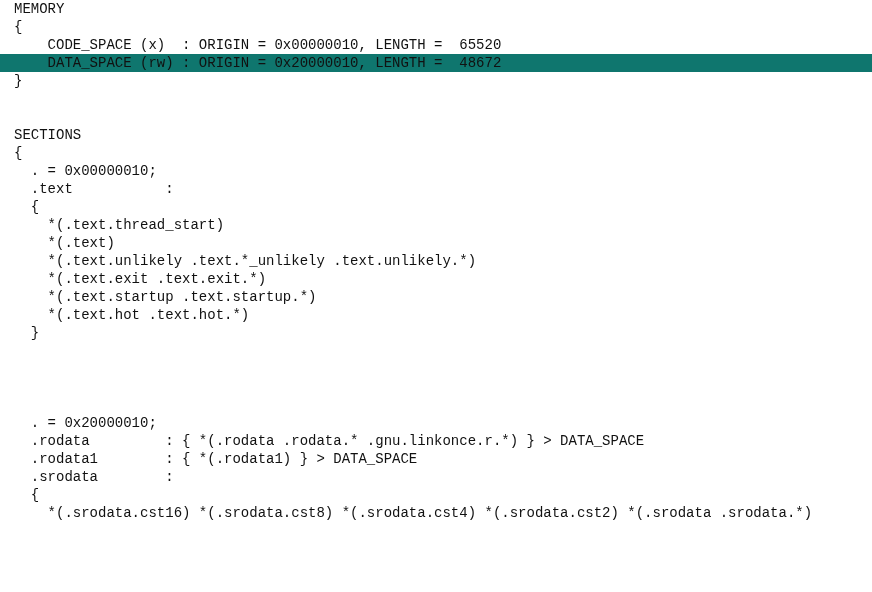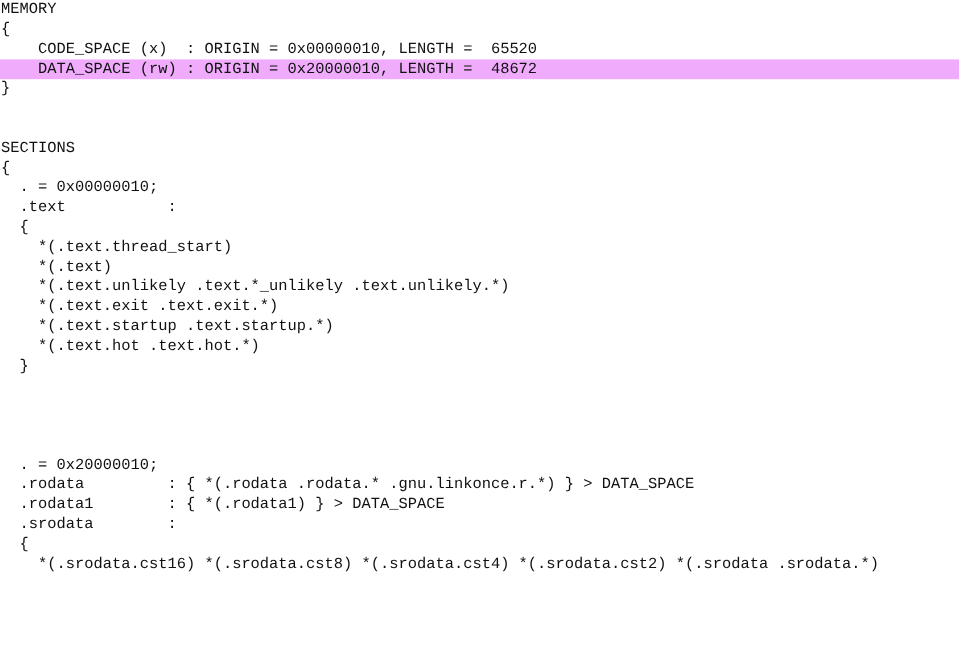--- a/index.html
+++ b/index.html
@@ -14,22 +14,22 @@
     overflow: hidden;
     padding: 0;
   }
   .code {
     white-space: pre;
     font-family: Consolas, 'Courier New', monospace;
   }
   .line {
     display: block;
     min-height: 18px;
-    padding-left: 1px;
+    padding-left: 14px;
   }
   .highlight {
-    background: #f0abfc;
+    background: #0f766e;
   }
 </style>
 </head>
 <body>
 
 <div class="code" id="code-root"><span class="line">MEMORY</span><span class="line">{</span><span class="line">    CODE_SPACE (x)  : ORIGIN = 0x00000010, LENGTH =  65520</span><span class="line highlight">    DATA_SPACE (rw) : ORIGIN = 0x20000010, LENGTH =  48672</span><span class="line">}</span><span class="line">&nbsp;</span><span class="line">&nbsp;</span><span class="line">SECTIONS</span><span class="line">{</span><span class="line">  . = 0x00000010;</span><span class="line">  .text           :</span><span class="line">  {</span><span class="line">    *(.text.thread_start)</span><span class="line">    *(.text)</span><span class="line">    *(.text.unlikely .text.*_unlikely .text.unlikely.*)</span><span class="line">    *(.text.exit .text.exit.*)</span><span class="line">    *(.text.startup .text.startup.*)</span><span class="line">    *(.text.hot .text.hot.*)</span><span class="line">  }</span><span class="line">&nbsp;</span><span class="line">&nbsp;</span><span class="line">&nbsp;</span><span class="line">&nbsp;</span><span class="line">  . = 0x20000010;</span><span class="line">  .rodata         : { *(.rodata .rodata.* .gnu.linkonce.r.*) } &gt; DATA_SPACE</span><span class="line">  .rodata1        : { *(.rodata1) } &gt; DATA_SPACE</span><span class="line">  .srodata        :</span><span class="line">  {</span><span class="line">    *(.srodata.cst16) *(.srodata.cst8) *(.srodata.cst4) *(.srodata.cst2) *(.srodata .srodata.*)</span></div>
 
 </body></html>

